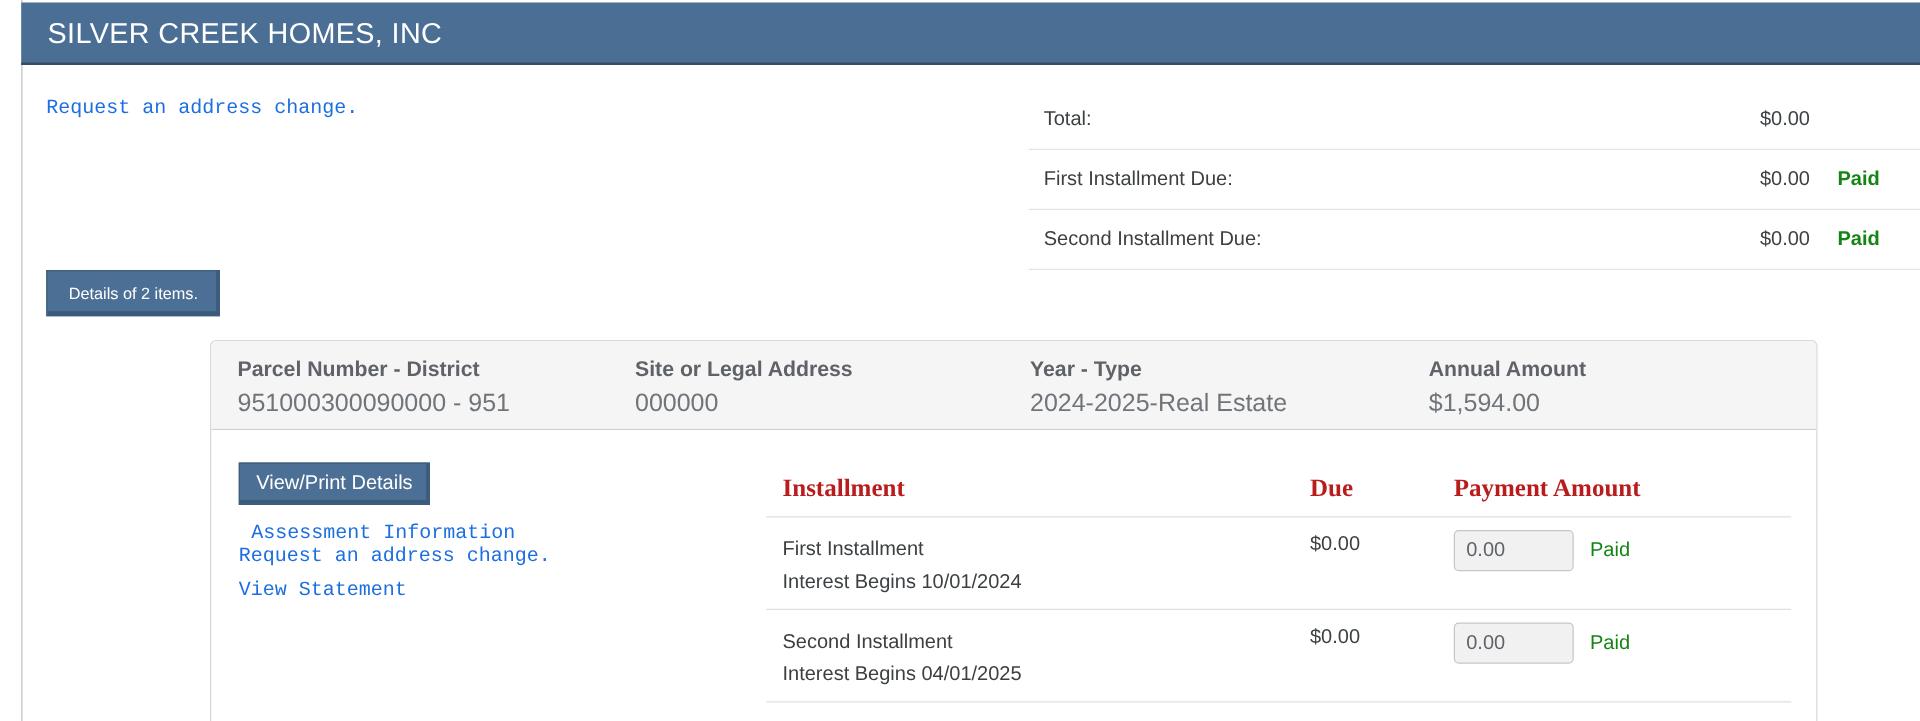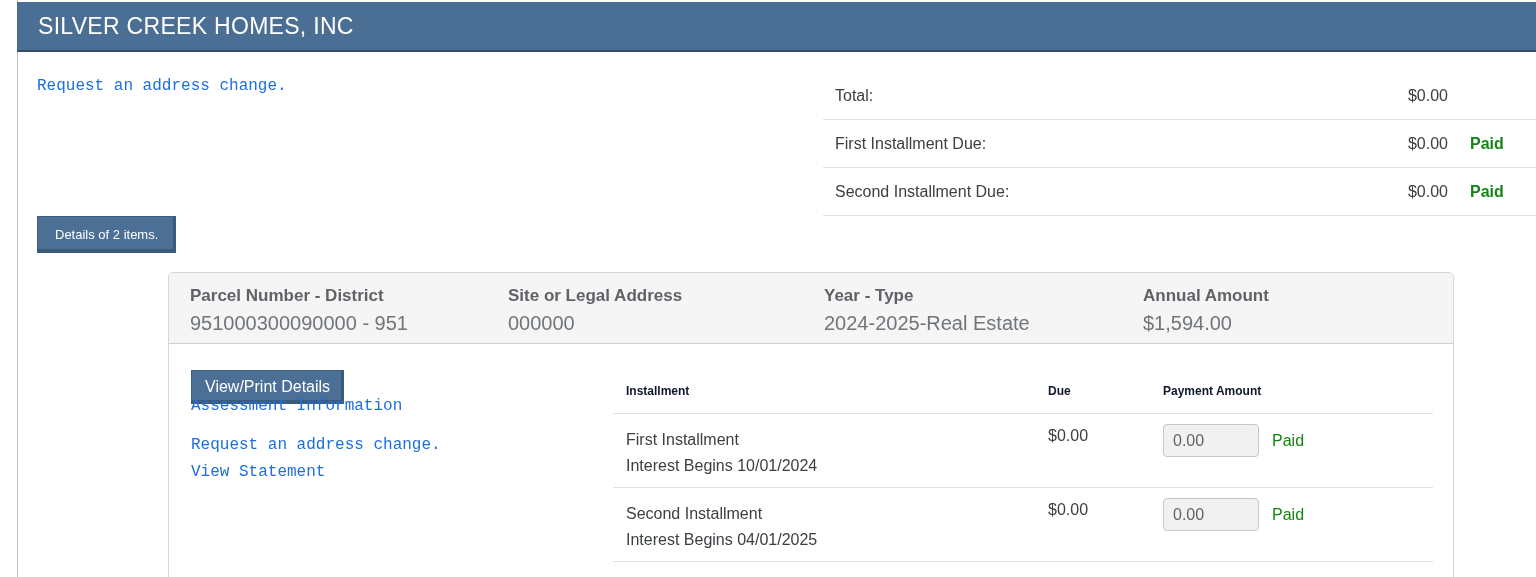--- a/index.html
+++ b/index.html
@@ -50,30 +50,30 @@
     height:71px;background:#f5f5f6;border-bottom:1px solid #cfcfcf;
     border-radius:4px 4px 0 0;box-sizing:border-box;
     display:grid;grid-template-columns:318px 316px 319px 1fr;
     padding:13px 0 4px 21px;
   }
   .col-label{font-size:17px;font-weight:bold;color:#5f6368;}
   .col-value{font-size:20px;color:#70757a;margin-top:6px;}
 
   .vp-btn{position:absolute;left:22px;top:97px;height:34px;padding:0 13px;font-size:16px;}
   .card-link{position:absolute;left:22px;font-size:16px;}
-  .card-link.l1{top:124px;}
+  .card-link.l1{top:144px;margin-left:10px;}
   .card-link.l2{top:163px;}
   .card-link.l3{top:190px;}
 
   
   .inst-table{position:absolute;left:444px;top:96px;width:820px;}
   .inst-head{
     display:grid;grid-template-columns:435px 115px 1fr;align-items:center;
     height:44px;border-bottom:1px solid #e0e0e0;
-    font-size:12px;font-weight:bold;color:#0f172a;
+    font-size:20px;font-weight:bold;color:#b91c1c;font-family:Liberation Serif, serif;
   }
   .inst-head .c1{padding-left:13px;}
   .inst-row{
     display:grid;grid-template-columns:435px 115px 1fr;
     height:74px;border-bottom:1px solid #e0e0e0;box-sizing:border-box;
     font-size:16px;color:#3c4043;
   }
   .inst-name{padding:13px 0 0 13px;line-height:26px;}
   .inst-due{padding-top:13px;}
   .inst-pay{padding-top:10px;display:flex;align-items:flex-start;}

